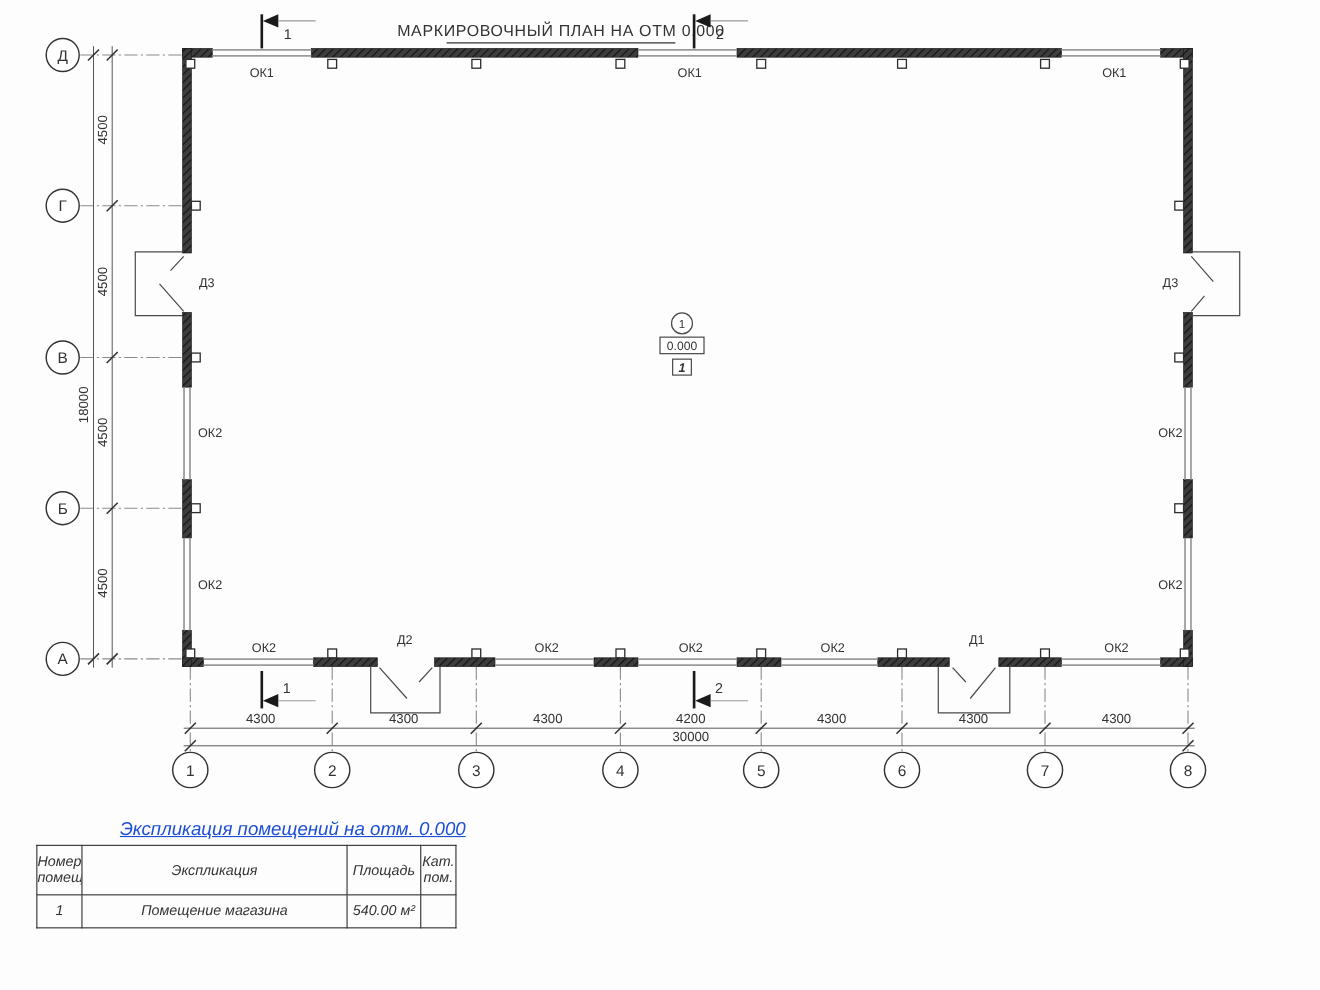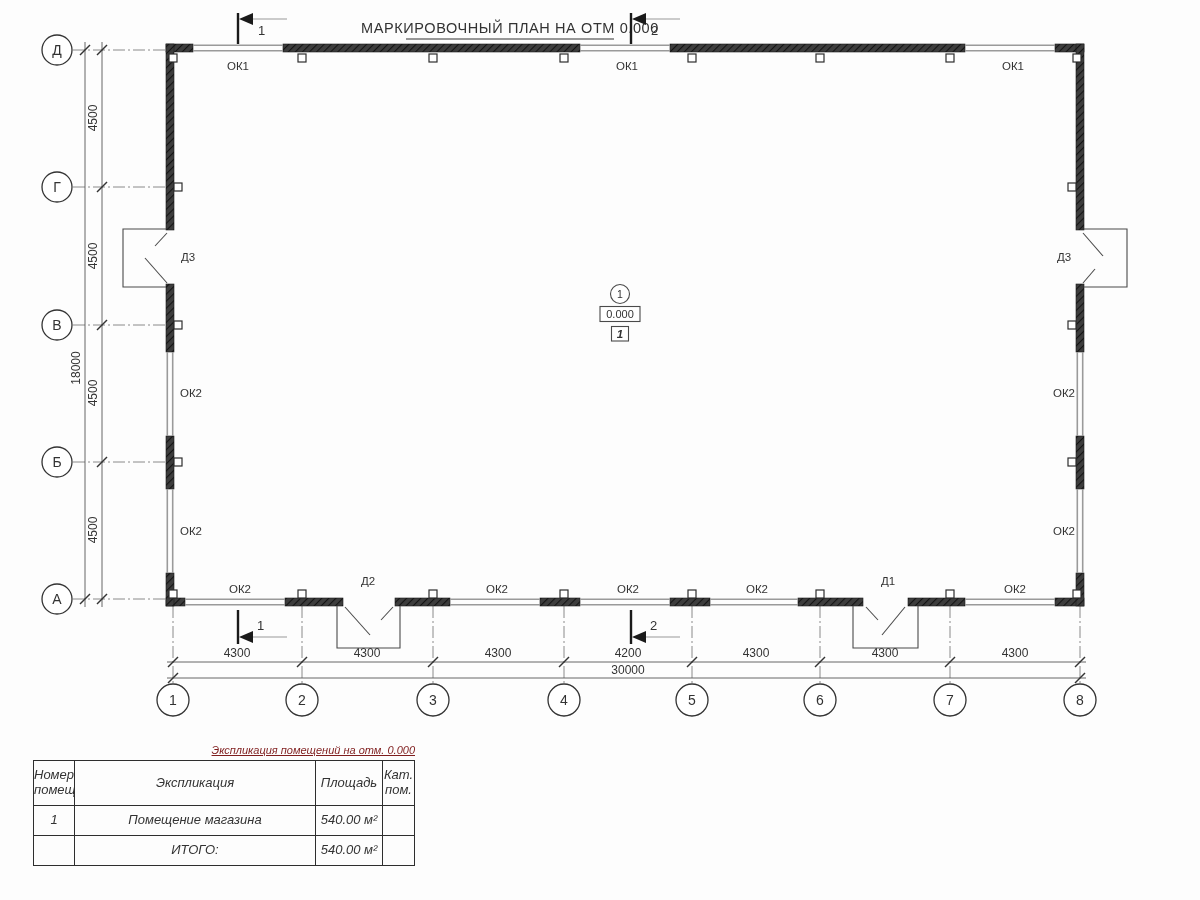--- a/index.html
+++ b/index.html
@@ -1,21 +1,21 @@
 <!DOCTYPE html>
 <html><head>
 <meta charset="utf-8">
 <style>
   html,body{margin:0;padding:0;background:#ffffff;}
   body{width:1200px;height:900px;position:relative;font-family:"Liberation Sans",sans-serif;color:#333;}
   .stage{position:absolute;inset:0;background:#fdfdfd;}
   svg{position:absolute;left:0;top:0;}
   svg text{font-family:"Liberation Sans",sans-serif;fill:#333;}
   .expl{position:absolute;left:33px;top:744px;width:382px;}
-  .expl-heading{margin-left:76px;font-size:11px;font-style:italic;text-decoration:underline;color:#7f1d1d;white-space:nowrap;text-align:right;}
+  .expl-heading{margin-left:76px;font-size:17px;font-style:italic;text-decoration:underline;color:#1d4ed8;white-space:nowrap;text-align:right;}
   table.expl-table{border-collapse:collapse;margin-top:4px;table-layout:fixed;width:381px;
     font-size:13px;font-style:italic;color:#333;}
   table.expl-table td{border:1.4px solid #2e2e2e;text-align:center;vertical-align:middle;
     white-space:pre-line;line-height:1.15;padding:0;overflow:hidden;}
   table.expl-table .h-row td{height:44px;}
   table.expl-table .d-row td{height:29px;}
   td.name-cell{text-align:left;padding-left:9px;}
   td.total-cell{text-align:right;padding-right:7px;}
 </style>
 </head>
@@ -290,22 +290,16 @@
       <td>Площадь</td>
       <td>Кат.
 пом.</td>
     </tr>
     <tr class="d-row">
       <td>1</td>
       <td class="name-cell">Помещение магазина</td>
       <td>540.00 м²</td>
       <td></td>
     </tr>
-    <tr class="d-row">
-      <td></td>
-      <td class="total-cell">ИТОГО:</td>
-      <td>540.00 м²</td>
-      <td></td>
-    </tr>
   </tbody>
       </table>
 </div>
 </div>
 
 </body></html>

